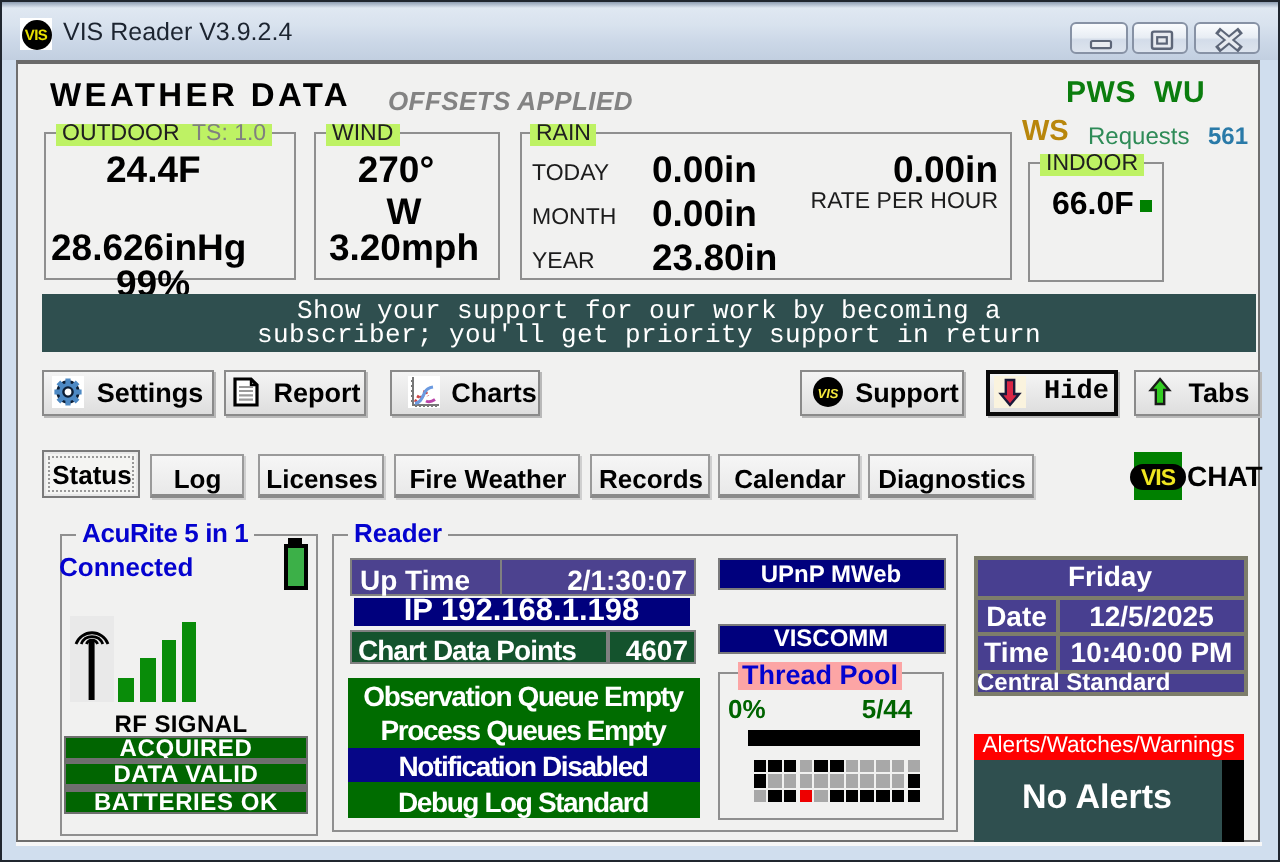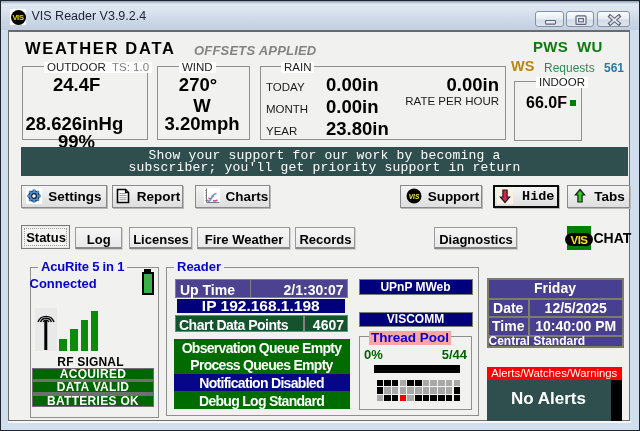--- a/index.html
+++ b/index.html
@@ -16,21 +16,21 @@
 .wbtn { position:absolute; top:10.5px; height:16px; border:1px solid #8792a5; border-radius:3px;
   background:linear-gradient(180deg,#fafcfe 0%,#e8edf4 48%,#d3dce9 56%,#dde4ee 100%); }
 #btnmin { left:535px; width:29px; }
 #btnmax { left:566px; width:28px; }
 #btnclose { left:597px; width:33px; }
 .wbtn svg { position:absolute; left:0; top:0; }
 #client { position:absolute; left:8px; top:30px; width:622px; height:391px; background:#f1f1f0;
   border:1px solid #6f6f6f; border-top:2px solid #6a6a6a; }
 .abs { position:absolute; }
 .gbox { position:absolute; border:1px solid #8f8f8f; }
-.glabel { position:absolute; background:#ffffff; padding:0 3px; font-size:11.5px; color:#202020; line-height:11px;margin-left:16px; }
+.glabel { position:absolute; background:#bef264; padding:0 3px; font-size:11.5px; color:#202020; line-height:11px; }
 .val { position:absolute; font-weight:bold; font-size:18.5px; color:#000; line-height:18.5px; white-space:nowrap; }
 .small { position:absolute; font-size:11.5px; color:#1c1c1c; line-height:12px; white-space:nowrap; }
 
 #wd { position:absolute; left:25px; top:39px; font-size:16.5px; font-weight:bold; letter-spacing:1.7px; color:#000; }
 #offsets { position:absolute; left:194px; top:42.5px; font-size:13px; font-weight:bold; font-style:italic; color:#838383; letter-spacing:0.2px;}
 #pwswu { position:absolute; left:533px; top:38px; font-size:15px; font-weight:bold; color:#0b7d0e; letter-spacing:0.3px; }
 #ws { position:absolute; left:511px; top:58px; font-size:14.5px; font-weight:bold; color:#b8860b; }
 #requests { position:absolute; left:544px; top:60.5px; font-size:12px; color:#2e8b57; }
 #n561 { position:absolute; left:604px; top:61px; width:20px; text-align:right; font-size:12px; font-weight:bold; color:#2a7aa8; }
 
@@ -187,20 +187,23 @@
     </div>
   <div class="tab" style="left:129px;width:63px;">
       <span>Licenses</span>
     </div>
   <div class="tab" style="left:197px;width:93px;">
       <span>Fire Weather</span>
     </div>
   <div class="tab" style="left:295px;width:60px;">
       <span>Records</span>
     </div>
+  <div class="tab" style="left:359px;width:71px;">
+      <span>Calendar</span>
+    </div>
   <div class="tab" style="left:434px;width:83px;">
       <span>Diagnostics</span>
     </div>
   <div class="abs" style="left:566.5px;top:226px;width:24.5px;height:24px;background:#008000;"></div>
   <div class="abs" style="left:564.5px;top:231.5px;width:28px;height:13px;">
     <svg width="28" height="13" viewBox="0 0 28 13">
         <rect x="0" y="0" width="28" height="13" rx="6.5" ry="6.5" fill="#000"></rect>
         <text x="14" y="10.6" font-size="11.5" font-weight="bold" fill="#efe520" text-anchor="middle" font-family="Liberation Sans" letter-spacing="-0.5">VIS</text>
       </svg>
   </div>
@@ -254,21 +257,21 @@
   </div>
   <div class="abs" style="left:358.5px;top:278.5px;width:114px;height:16px;background:#00007d;border:1px solid #7b7b7b;">
     <div class="rrow" style="left:0;top:0;width:100%;text-align:center;font-size:12px;line-height:14px;">UPnP MWeb</div>
   </div>
   <div class="abs" style="left:358.5px;top:311.5px;width:114px;height:15.5px;background:#00007d;border:1px solid #7b7b7b;">
     <div class="rrow" style="left:0;top:0;width:100%;text-align:center;font-size:12px;line-height:13.5px;">VISCOMM</div>
   </div>
   <div class="gbox" style="left:359px;top:336px;width:113px;height:73.5px;"></div>
   <div class="bluetxt" style="left:369px;top:330.5px;background:#fca5a5;padding:0 2px;">Thread Pool</div>
   <div class="abs" style="left:364px;top:347px;font-size:13px;font-weight:bold;color:#006400;">0%</div>
-  <div class="abs" style="left:420px;top:347px;width:47px;text-align:right;font-size:13px;font-weight:bold;color:#006400;">5/44</div>
+  <div class="abs" style="left:420px;top:347px;width:47px;text-align:center;font-size:13px;font-weight:bold;color:#006400;">5/44</div>
   <div class="abs" style="left:373.5px;top:365px;width:86px;height:8px;background:#000;"></div>
   <div class="abs" style="left:376.5px;top:379.5px;width:6.5px;height:6.5px;background:#000000;"></div>
   <div class="abs" style="left:384.2px;top:379.5px;width:6.5px;height:6.5px;background:#000000;"></div>
   <div class="abs" style="left:391.9px;top:379.5px;width:6.5px;height:6.5px;background:#000000;"></div>
   <div class="abs" style="left:399.6px;top:379.5px;width:6.5px;height:6.5px;background:#a8a8a8;"></div>
   <div class="abs" style="left:407.3px;top:379.5px;width:6.5px;height:6.5px;background:#000000;"></div>
   <div class="abs" style="left:415.0px;top:379.5px;width:6.5px;height:6.5px;background:#000000;"></div>
   <div class="abs" style="left:422.7px;top:379.5px;width:6.5px;height:6.5px;background:#a8a8a8;"></div>
   <div class="abs" style="left:430.4px;top:379.5px;width:6.5px;height:6.5px;background:#a8a8a8;"></div>
   <div class="abs" style="left:438.1px;top:379.5px;width:6.5px;height:6.5px;background:#a8a8a8;"></div>

